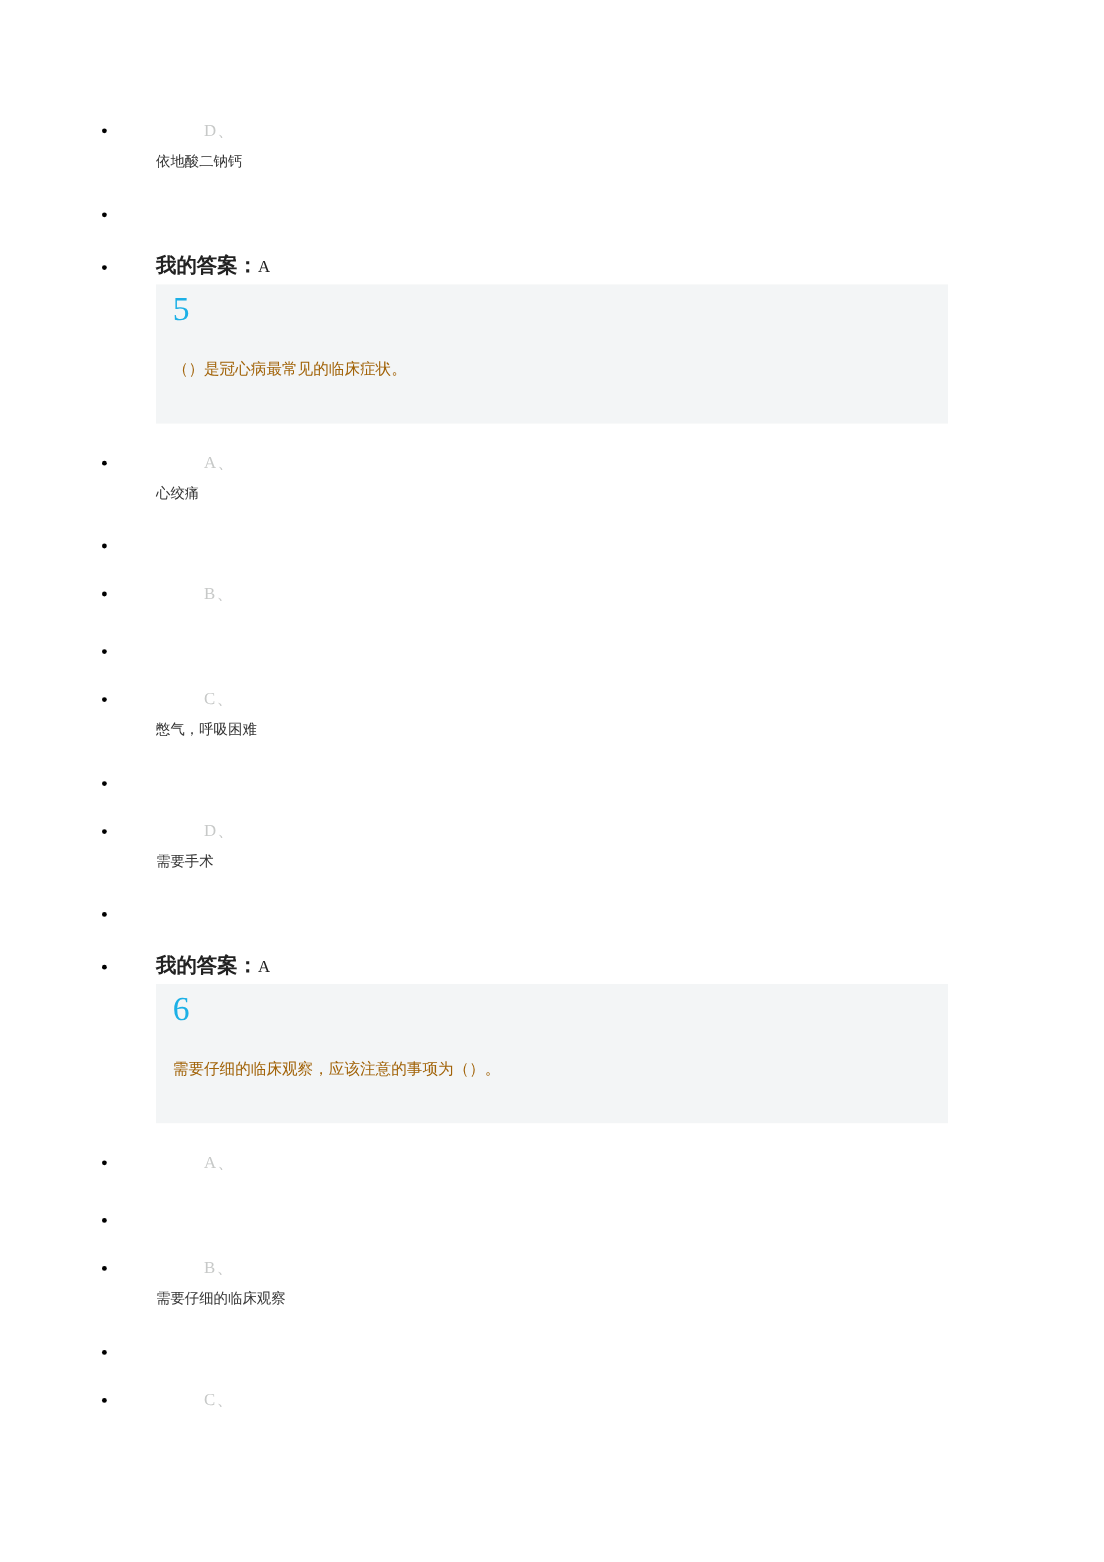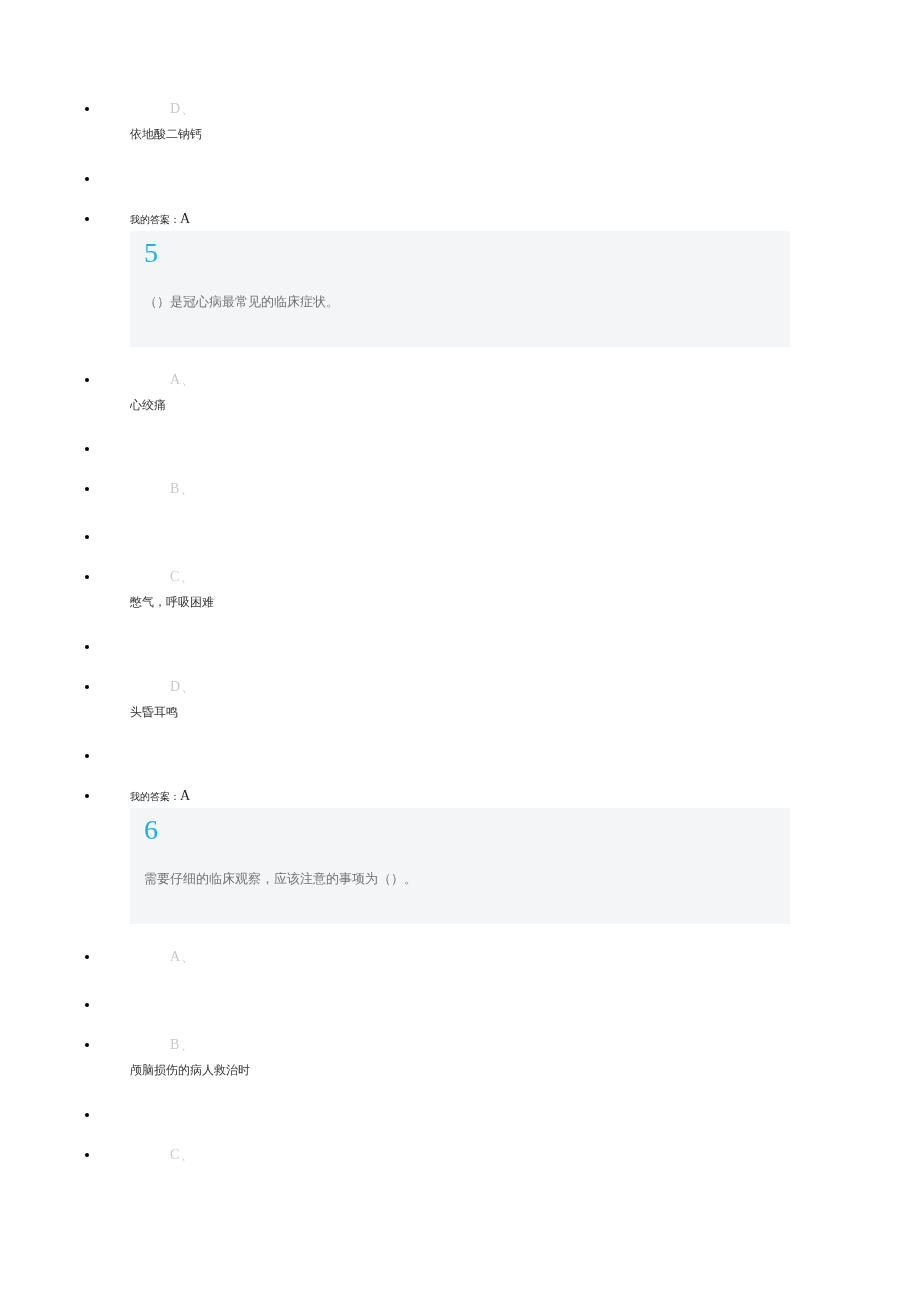--- a/index.html
+++ b/index.html
@@ -40,43 +40,43 @@
     display: inline-block;
     margin-bottom: 6px;
   }
   .opt-text {
     display: block;
     color: #333;
     font-size: 12px;
     line-height: 1.8;
   }
   .my-answer-label {
-    font-weight: 400;
-    font-size: 10px;
+    font-weight: 700;
+    font-size: 17px;
   }
   .my-answer-value {
     font-family: "SimSun", serif;
   }
   .qnum-block {
     background: #f3f5f6;
     margin: 4px 0 0 0;
     width: 660px;
     padding: 8px 14px 36px 14px;
     box-sizing: border-box;
   }
   .qnum {
     color: #1cb0e6;
     font-family: Georgia, "Times New Roman", serif;
     font-size: 28px;
     font-weight: 400;
     line-height: 1;
     margin-bottom: 26px;
   }
   .qtext {
-    color: #737373;
+    color: #a16207;
     font-size: 13px;
   }
   .empty-li .li-content {
     min-height: 14px;
   }
 </style>
 </head>
 <body>
 
 <div class="page">
@@ -108,42 +108,42 @@
       <li class="empty-li">
         <div class="li-content"></div>
       </li>
       <li>
         <div class="li-content"><span class="opt-letter">C、</span><span class="opt-text">憋气，呼吸困难</span></div>
       </li>
       <li class="empty-li">
         <div class="li-content"></div>
       </li>
       <li>
-        <div class="li-content"><span class="opt-letter">D、</span><span class="opt-text">头昏耳鸣</span></div>
+        <div class="li-content"><span class="opt-letter">D、</span><span class="opt-text">需要手术</span></div>
       </li>
       <li class="empty-li">
         <div class="li-content"></div>
       </li>
       <li>
         <div class="li-content">
           <div><span class="my-answer-label">我的答案：</span><span class="my-answer-value">A</span></div>
           <div class="qnum-block">
             <div class="qnum">6</div>
             <div class="qtext">需要仔细的临床观察，应该注意的事项为（）。</div>
           </div>
         </div>
       </li>
       <li>
         <div class="li-content"><span class="opt-letter">A、</span></div>
       </li>
       <li class="empty-li">
         <div class="li-content"></div>
       </li>
       <li>
-        <div class="li-content"><span class="opt-letter">B、</span><span class="opt-text">颅脑损伤的病人救治时</span></div>
+        <div class="li-content"><span class="opt-letter">B、</span><span class="opt-text">需要仔细的临床观察</span></div>
       </li>
       <li class="empty-li">
         <div class="li-content"></div>
       </li>
       <li>
         <div class="li-content"><span class="opt-letter">C、</span></div>
       </li>
     </ul>
 </div>
 

